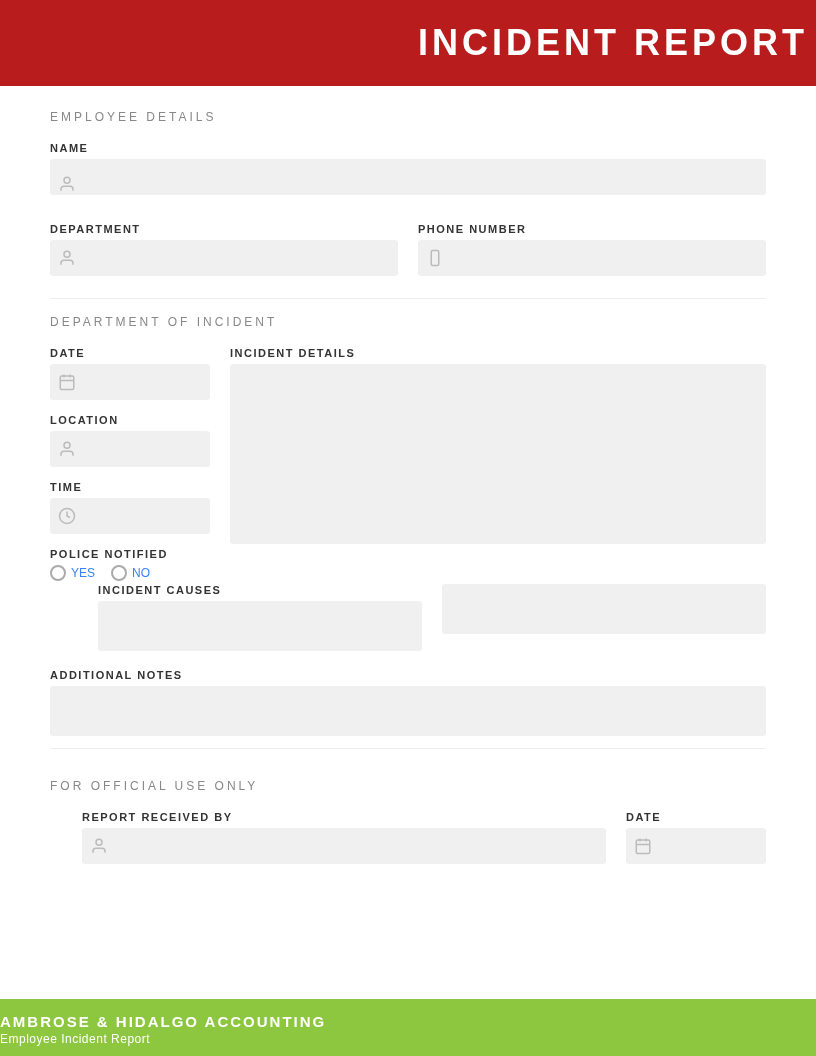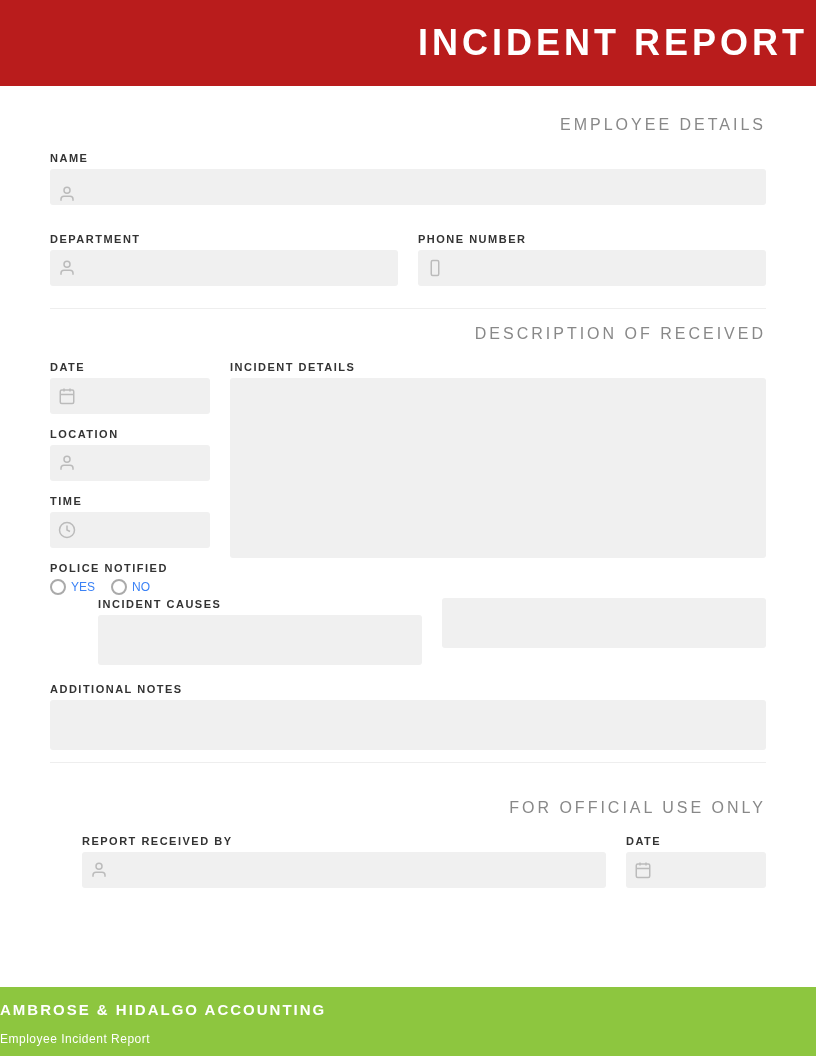--- a/index.html
+++ b/index.html
@@ -24,27 +24,27 @@
       letter-spacing: 4px;
       text-transform: uppercase;
     }
 
     .main-content {
       flex: 1;
       padding: 20px 50px 20px 50px;
     }
 
     .section-title {
-      text-align: right;
-      font-size: 16px;
+      text-align: left;
+      font-size: 12px;
       font-weight: normal;
       letter-spacing: 3px;
       color: #888888;
       margin-bottom: 18px;
-      margin-top: 10px;
+      margin-top: 4px;
     }
 
     .field-label {
       font-size: 11px;
       font-weight: bold;
       letter-spacing: 1.5px;
       color: #333333;
       margin-bottom: 5px;
       text-transform: uppercase;
     }
@@ -185,21 +185,21 @@
       font-size: 15px;
       font-weight: bold;
       letter-spacing: 2px;
       text-transform: uppercase;
     }
 
     .footer-subtitle {
       color: #ffffff;
       font-size: 12px;
       letter-spacing: 0.5px;
-      margin-top: 14px;
+      margin-top: 2px;
     }
 
     .divider {
       border: none;
       border-top: 1px solid #eeeeee;
       margin: 8px 0 16px 0;
     }
 
     
     .svg-icon {
@@ -253,21 +253,21 @@
           </svg>
           <input type="text" class="input-field" style="">
         </div>
       </div>
     </div>
   </div>
 
   <hr class="divider">
 
   <div>
-    <div class="section-title">DESCRIPTION OF RECEIVED</div>
+    <div class="section-title">DEPARTMENT OF INCIDENT</div>
 
     <div class="description-layout">
 
       <div class="desc-left">
 
         <div class="field-label">DATE</div>
         <div class="field-wrapper" style="margin-bottom:14px;">
           <svg class="svg-icon" viewBox="0 0 24 24" fill="none" stroke="#bbbbbb" stroke-width="2">
             <rect x="3" y="4" width="18" height="18" rx="2" ry="2"></rect>
             <line x1="16" y1="2" x2="16" y2="6"></line>

